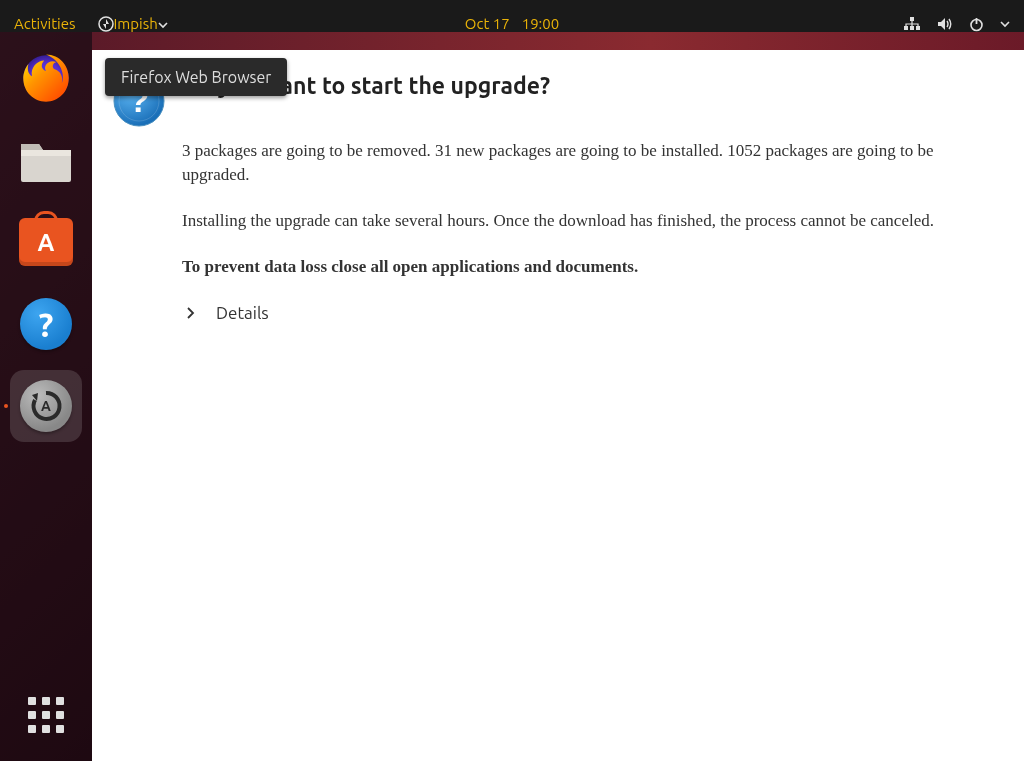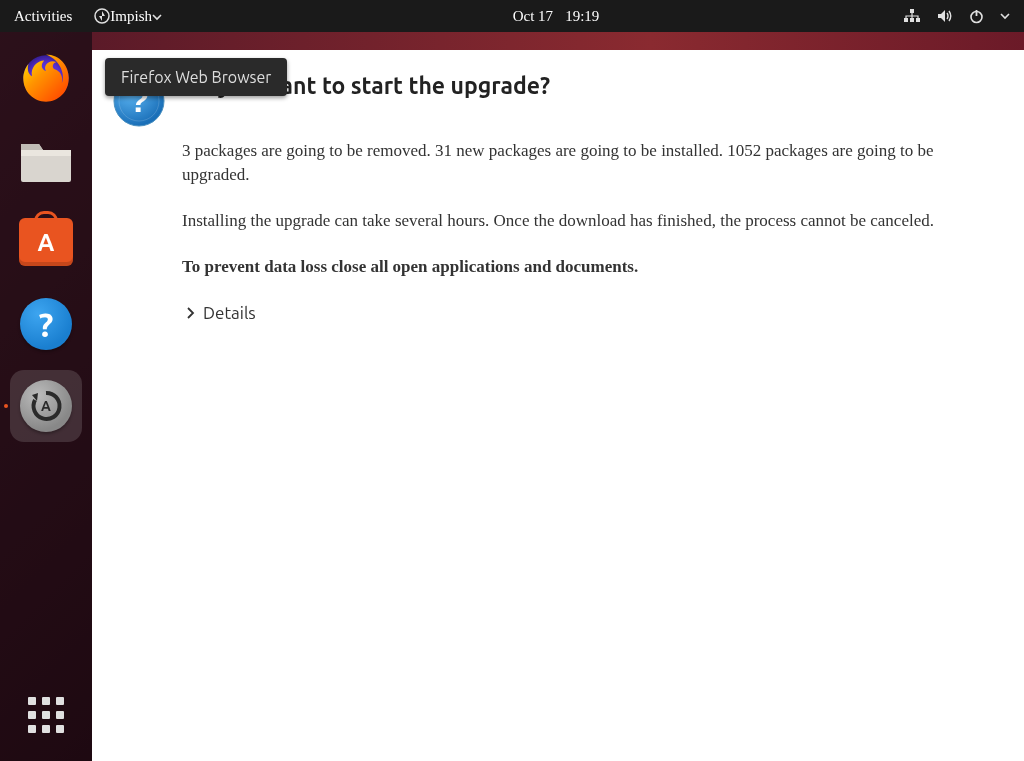--- a/index.html
+++ b/index.html
@@ -14,27 +14,26 @@
       font-family: "Ubuntu", "Segoe UI", sans-serif;
       overflow: hidden;
       background: linear-gradient(135deg, #4a1a2a 0%, #2a0a15 50%, #1a0510 100%);
       position: relative;
     }
 
     
     .topbar {
       height: 32px;
       background: #1a1a1a;
-      color: #ffffff;
-      display: flex;
-      align-items: center;
+      color: #eab308;
+      display: flex;
+      align-items: flex-end;
       padding: 0 14px;
       font-size: 15px;
       position: relative;
-      font-family: Liberation Serif, serif;
     }
     .topbar-left {
       display: flex;
       align-items: center;
       gap: 22px;
     }
     .topbar-activities {
       cursor: pointer;
     }
     .topbar-app {
@@ -50,21 +49,20 @@
       align-items: center;
       justify-content: center;
     }
     .topbar-center {
       position: absolute;
       left: 50%;
       transform: translateX(-50%);
       display: flex;
       gap: 12px;
       cursor: pointer;
-      margin-left: 44px;
     }
     .topbar-right {
       margin-left: auto;
       display: flex;
       align-items: center;
       gap: 16px;
     }
     .topbar-right .sys-icon {
       cursor: pointer;
       display: inline-flex;
@@ -198,21 +196,21 @@
       margin-bottom: 22px;
       font-family: Liberation Serif, serif;
     }
     .dialog-strong {
       font-weight: bold;
       margin-bottom: 14px;
     }
     .details-toggle {
       display: inline-flex;
       align-items: center;
-      gap: 7px;
+      gap: 20px;
       cursor: pointer;
       color: #333;
       font-size: 17px;
       margin-left: 4px;
     }
     .chevron-icon {
       display: inline-block;
     }
 
     
@@ -290,21 +288,21 @@
       <span>Impish</span>
       <span>
         <svg width="10" height="7" viewBox="0 0 10 7">
             <path d="M1 1 L5 5 L9 1" stroke="#e0e0e0" stroke-width="1.6" fill="none"></path>
           </svg>
       </span>
     </span>
   </div>
   <div class="topbar-center">
     <span>Oct 17</span>
-    <span>19:19</span>
+    <span>19:00</span>
   </div>
   <div class="topbar-right">
     <span class="sys-icon">
       <svg width="18" height="16" viewBox="0 0 18 16">
         <rect x="7" y="1" width="4" height="4" fill="#e0e0e0"></rect>
         <rect x="1" y="10" width="4" height="4" fill="#e0e0e0"></rect>
         <rect x="7" y="10" width="4" height="4" fill="#e0e0e0"></rect>
         <rect x="13" y="10" width="4" height="4" fill="#e0e0e0"></rect>
         <path d="M9 5 L9 8 M3 10 L3 8 L15 8 L15 10 M9 8 L9 10" stroke="#e0e0e0" stroke-width="1.2" fill="none"></path>
       </svg>

